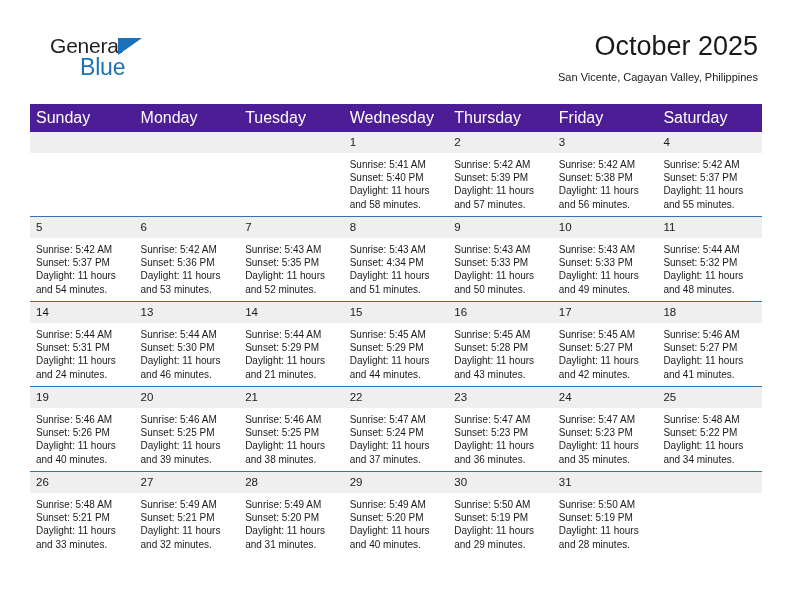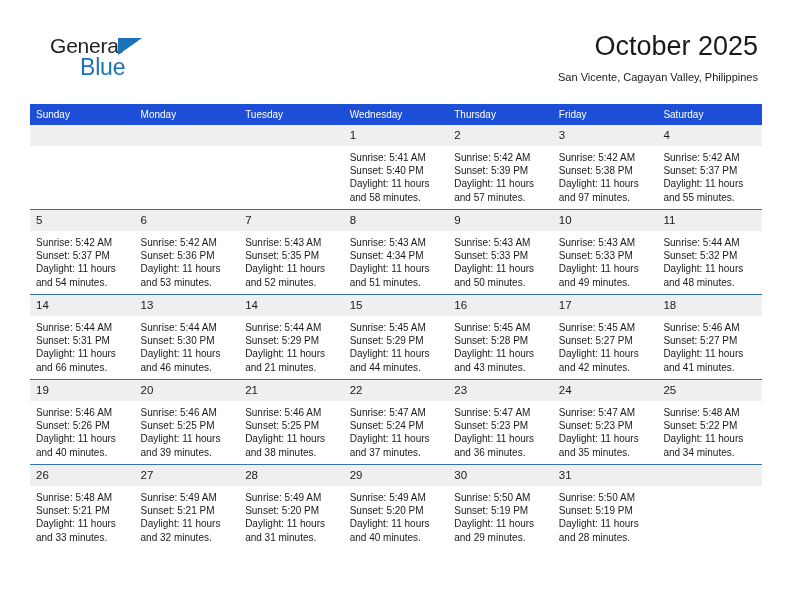--- a/index.html
+++ b/index.html
@@ -93,23 +93,23 @@
   
   .calendar {
     position: absolute;
     left: 30px;
     top: 104px;
     width: 732px;
     border-collapse: collapse;
     table-layout: fixed;
   }
   .calendar th {
-    background: #1d4ed8;
+    background: #4c1d95;
     color: #ffffff;
-    font-size: 10px;
+    font-size: 16px;
     font-weight: normal;
     text-align: left;
     padding: 5px 0 5px 6px;
     height: 11px;
     border: none;
   }
   .calendar td {
     vertical-align: top;
     padding: 0;
     border: none;
@@ -235,21 +235,21 @@
               </div>
             </div>
           </td>
           <td>
             <div class="cell-inner">
               <div class="daynum">3</div>
               <div class="details">
                 <div>Sunrise: 5:42 AM</div>
                 <div>Sunset: 5:38 PM</div>
                 <div>Daylight: 11 hours</div>
-                <div>and 97 minutes.</div>
+                <div>and 56 minutes.</div>
               </div>
             </div>
           </td>
           <td>
             <div class="cell-inner">
               <div class="daynum">4</div>
               <div class="details">
                 <div>Sunrise: 5:42 AM</div>
                 <div>Sunset: 5:37 PM</div>
                 <div>Daylight: 11 hours</div>
@@ -338,21 +338,21 @@
           </td>
         </tr>
         <tr class="week-row">
           <td>
             <div class="cell-inner">
               <div class="daynum">14</div>
               <div class="details">
                 <div>Sunrise: 5:44 AM</div>
                 <div>Sunset: 5:31 PM</div>
                 <div>Daylight: 11 hours</div>
-                <div>and 66 minutes.</div>
+                <div>and 24 minutes.</div>
               </div>
             </div>
           </td>
           <td>
             <div class="cell-inner">
               <div class="daynum">13</div>
               <div class="details">
                 <div>Sunrise: 5:44 AM</div>
                 <div>Sunset: 5:30 PM</div>
                 <div>Daylight: 11 hours</div>

